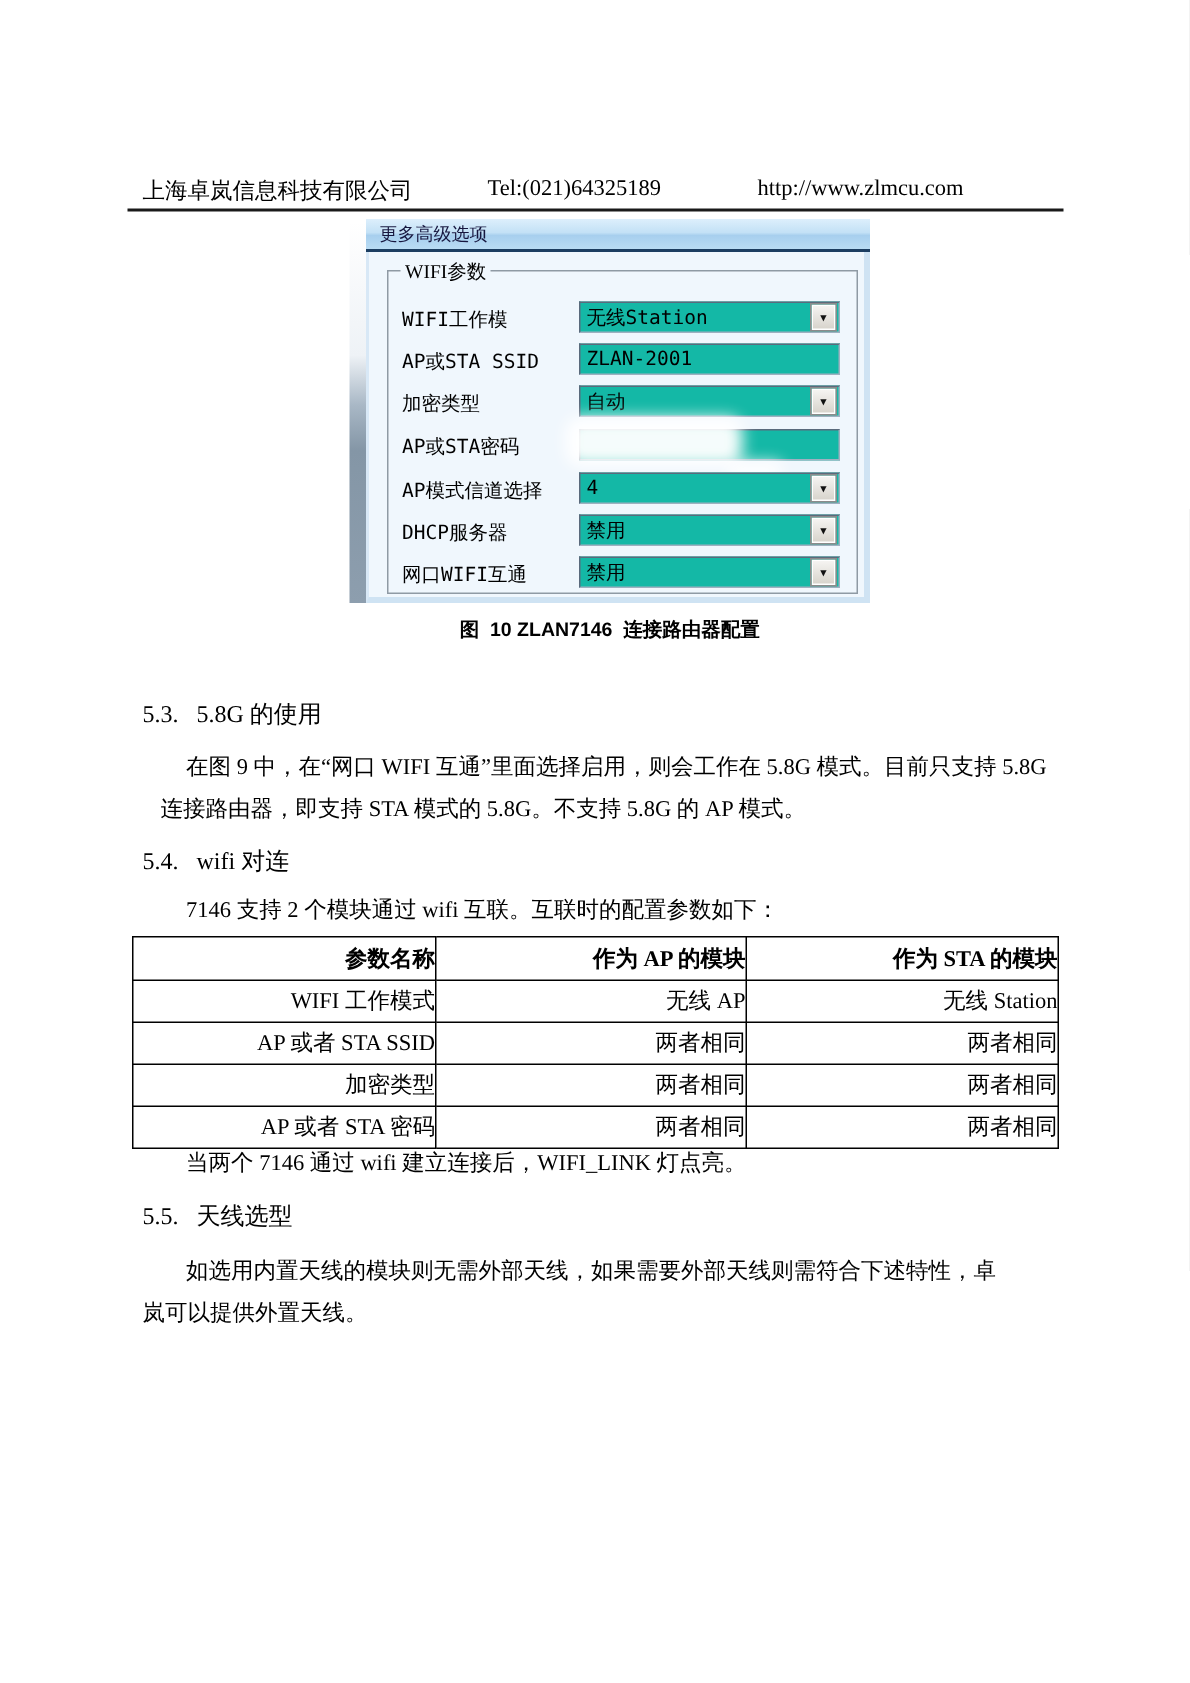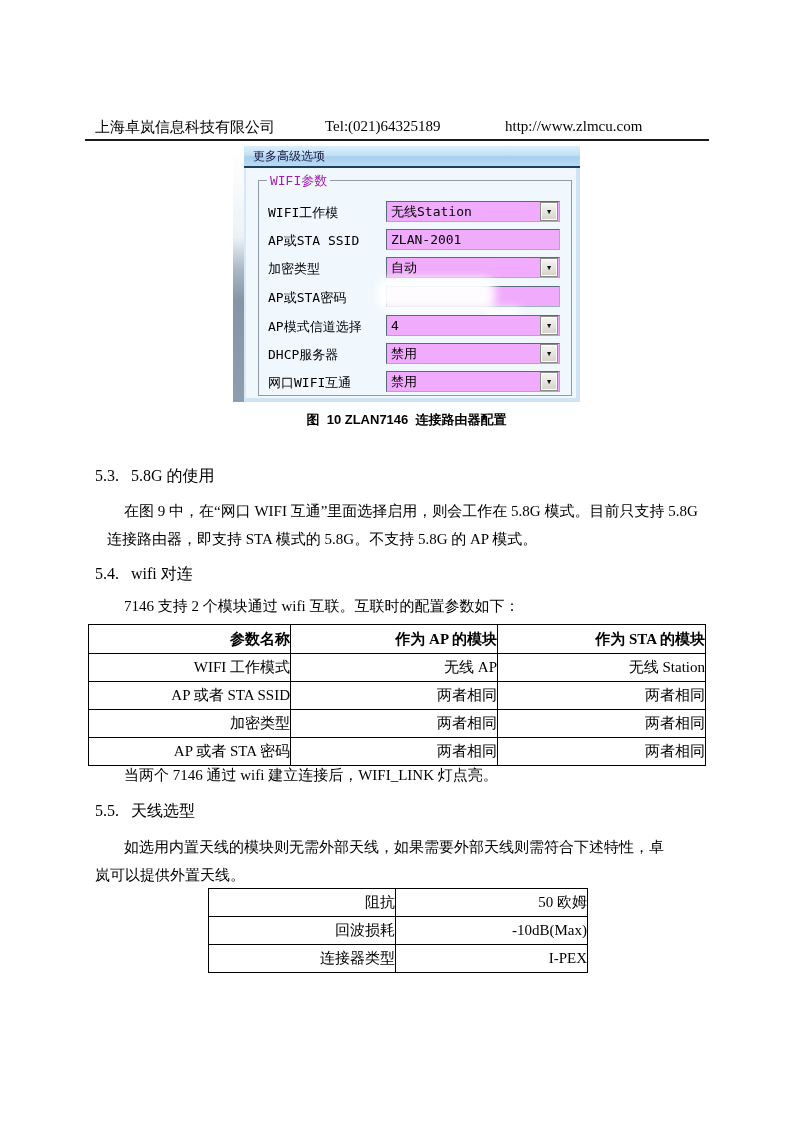--- a/index.html
+++ b/index.html
@@ -19,25 +19,25 @@
   .shot-strip{position:absolute;left:0;top:2px;width:11px;height:254px;
     background:linear-gradient(180deg,#ffffff 0%,#eef2f6 35%,#a9b8c6 48%,#8496a6 60%,#8d9eae 100%);}
   .dialog{position:absolute;left:11px;top:0;width:336px;height:258px;}
   .titlebar{height:22px;background:linear-gradient(180deg,#ddeffc 0%,#c3e1f6 45%,#a7cfee 55%,#b9dcf4 100%);
     border-bottom:2px solid #1c3e61;display:flex;align-items:center;
     font-family:"Liberation Sans","DejaVu Sans",sans-serif;font-size:12px;color:#16163e;padding-left:9px;box-sizing:border-box;}
   .dlgbody{position:absolute;left:0;top:22px;width:336px;height:234px;background:#f0f7fd;
     border-left:2px solid #d8e8f6;border-right:4px solid #cfe3f3;border-bottom:4px solid #cfe3f3;box-sizing:border-box;}
   .groupbox{position:absolute;left:12px;top:12px;width:312px;height:214px;border:1px solid #8f9aa4;}
   .grouplabel{position:absolute;left:8px;top:-9px;background:#f0f7fd;padding:0 3px;
-    font-family:Liberation Mono, monospace;font-size:13px;color:#a21caf;}
+    font-family:Liberation Serif, serif;font-size:13px;color:#000000;}
   .drow{position:absolute;left:0;width:100%;height:22px;}
   .dlabel{position:absolute;left:9px;top:3px;font-family:"DejaVu Sans Mono","Liberation Mono",monospace;
     font-size:13px;color:#000;white-space:nowrap;}
-  .ctrl{position:absolute;left:127px;top:0;width:174px;height:21px;box-sizing:border-box;background:#f0abfc;
+  .ctrl{position:absolute;left:127px;top:0;width:174px;height:21px;box-sizing:border-box;background:#14b8a6;
     border:1px solid;border-color:#5a6a7c #9fb0c0 #9fb0c0 #5a6a7c;
     font-family:"DejaVu Sans Mono","Liberation Mono",monospace;font-size:13px;}
   .combo{display:flex;align-items:center;}
   .combo-val{flex:1;padding-left:4px;overflow:hidden;}
   .combo-btn{width:16px;height:17px;margin:1px;background:linear-gradient(180deg,#f7f6f4,#d6d2ca);
     border:1px solid #8b8b8b;box-shadow:inset 0 0 0 1px #ffffff;
     display:flex;align-items:center;justify-content:center;font-size:7px;color:#111;cursor:pointer;}
   .tinput{padding-left:4px;display:flex;align-items:center;}
   .blob{position:absolute;background:rgba(255,255,255,0.96);filter:blur(5px);border-radius:10px;}
 
@@ -184,34 +184,14 @@
     </table>
 
   <div class="abs para" style="left:124px;top:766px;">当两个 7146 通过 wifi 建立连接后，WIFI_LINK 灯点亮。</div>
 
   <div class="abs h2" style="left:95px;top:801px;">
     <span class="num">5.5.</span><span class="ttl">天线选型</span>
   </div>
   <div class="abs para" style="left:124px;top:838px;">如选用内置天线的模块则无需外部天线，如果需要外部天线则需符合下述特性，卓</div>
   <div class="abs para" style="left:95px;top:866px;">岚可以提供外置天线。</div>
 
-  <table class="t2">
-    <colgroup>
-        <col style="width:187px">
-        <col style="width:192px">
-      </colgroup>
-    <tbody>
-        <tr>
-      <td>阻抗</td>
-      <td>50 欧姆</td>
-    </tr>
-    <tr>
-      <td>回波损耗</td>
-      <td>-10dB(Max)</td>
-    </tr>
-    <tr>
-      <td>连接器类型</td>
-      <td>I-PEX</td>
-    </tr>
-  </tbody>
-    </table>
 
 </div>
 
 </body></html>

